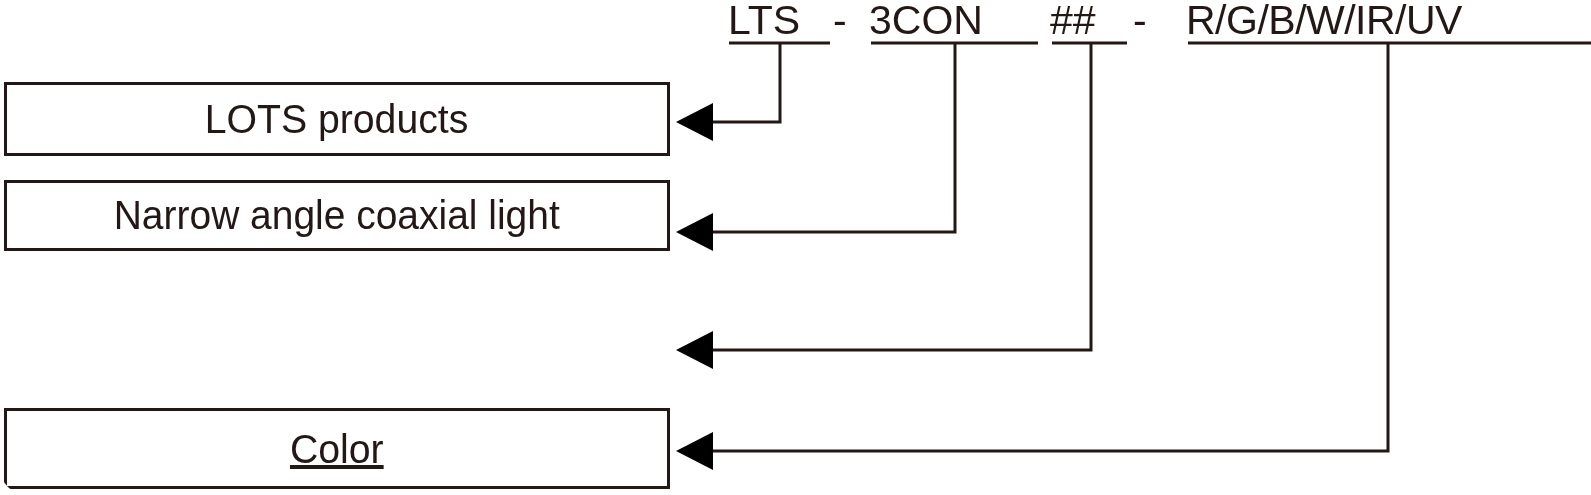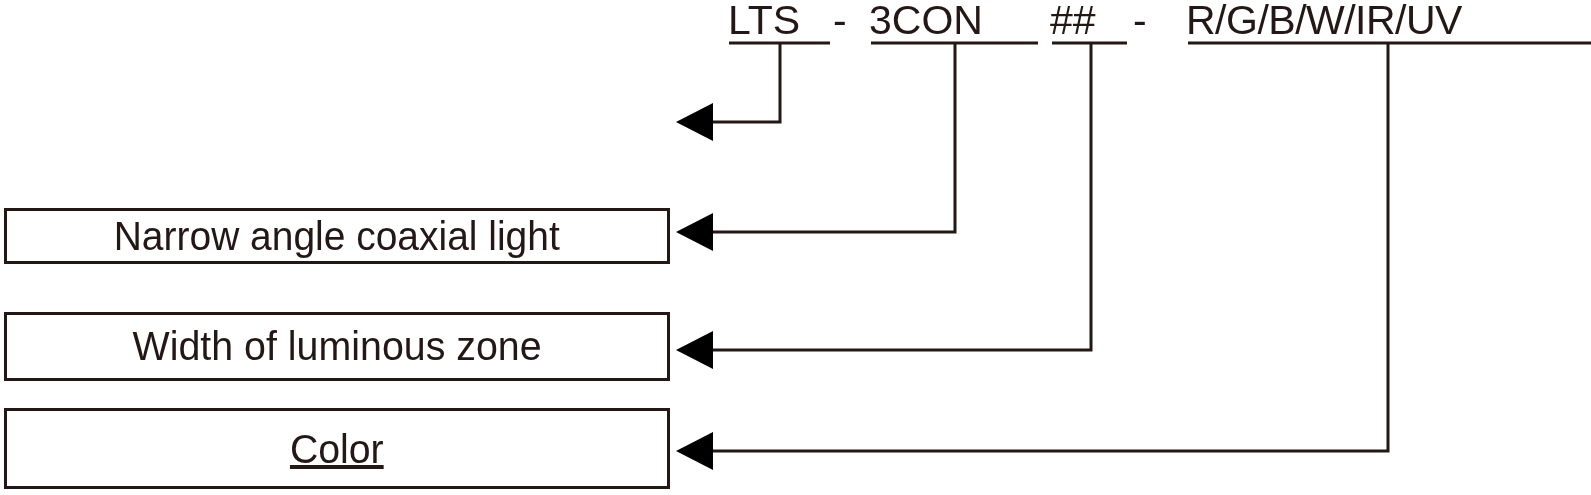--- a/index.html
+++ b/index.html
@@ -8,20 +8,21 @@
     background: #ffffff;
   }
   #diagram-root {
     position: relative;
     width: 1591px;
     height: 495px;
     background: #ffffff;
     overflow: hidden;
     font-family: "Liberation Sans", sans-serif;
     color: #231815;
+    border-radius: 27px;
   }
 
   
   #code-line {
     position: absolute;
     left: 0;
     top: 0;
     width: 1591px;
     height: 46px;
   }
@@ -55,21 +56,21 @@
     justify-content: center;
   }
   .label-box .label-text {
     font-size: 40px;
     line-height: 1;
     color: #231815;
     white-space: nowrap;
     transform: scaleX(0.98);
   }
   #box-0 { top: 82px;  height: 74px; }
-  #box-1 { top: 208px; height: 56px; }
+  #box-1 { top: 180px; height: 71px; }
   #box-2 { top: 312px; height: 69px; }
   #box-3 { top: 408px; height: 81px; text-decoration: underline; }
 
   #box-1 .label-text { font-size: 41px; transform: scaleX(0.95); }
   #box-2 .label-text { font-size: 41px; transform: scaleX(0.96); }
 
   
   #connectors {
     position: absolute;
     left: 0;
@@ -86,25 +87,25 @@
 
   <div id="code-line">
     <span class="code-token" id="token-lts">LTS</span>
     <span class="code-token" id="token-dash1">-</span>
     <span class="code-token" id="token-3con">3CON</span>
     <span class="code-token" id="token-hash">##</span>
     <span class="code-token" id="token-dash2">-</span>
     <span class="code-token" id="token-color">R/G/B/W/IR/UV</span>
   </div>
 
+  <div class="label-box" id="box-0">
+    <span class="label-text">LOTS products</span>
+  </div>
   <div class="label-box" id="box-1">
     <span class="label-text">Narrow angle coaxial light</span>
-  </div>
-  <div class="label-box" id="box-2">
-    <span class="label-text">Width of luminous zone</span>
   </div>
   <div class="label-box" id="box-3">
     <span class="label-text">Color</span>
   </div>
 
   <svg id="connectors" viewBox="0 0 1591 495" width="1591" height="495">
 
     <line x1="729" y1="43" x2="830" y2="43" stroke="#231815" stroke-width="3"></line>
     <line x1="871" y1="43" x2="1038" y2="43" stroke="#231815" stroke-width="3"></line>
     <line x1="1052" y1="43" x2="1127" y2="43" stroke="#231815" stroke-width="3"></line>

